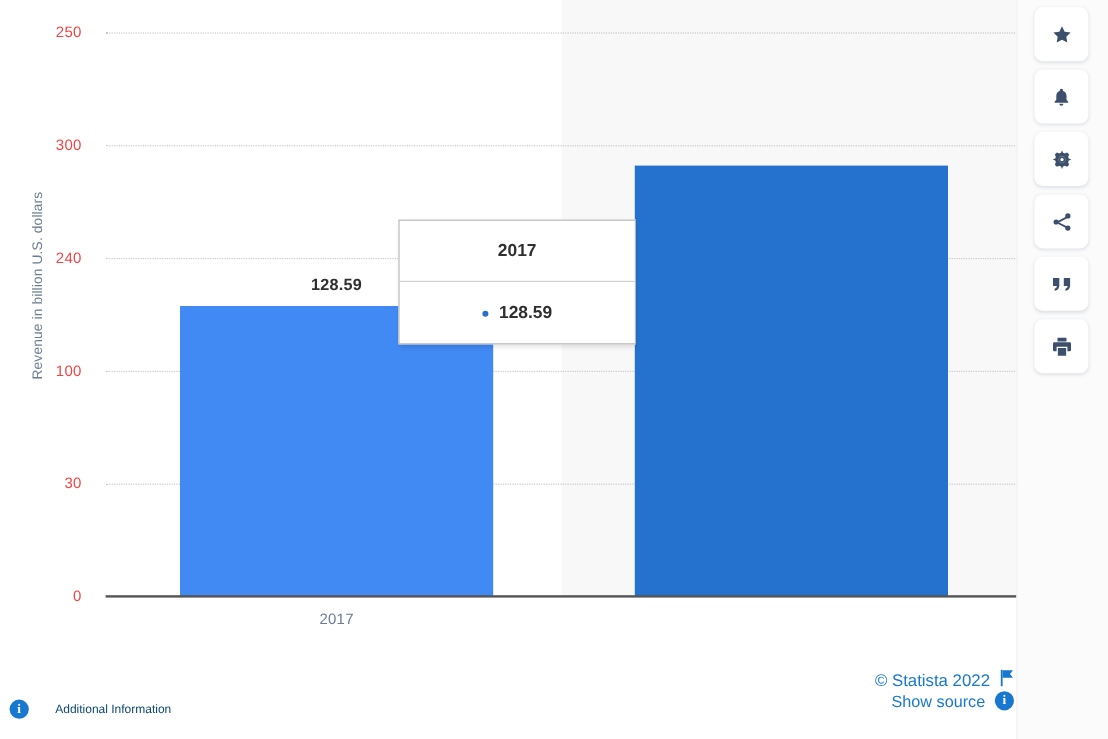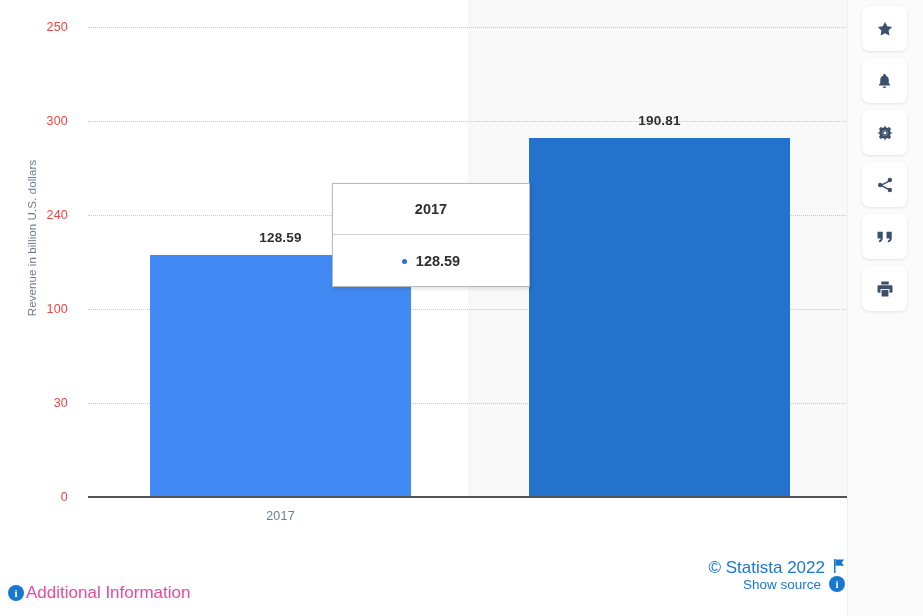--- a/index.html
+++ b/index.html
@@ -189,23 +189,23 @@
   
   #footer-left {
     position: absolute;
     left: 8px;
     top: 583px;
     display: flex;
     align-items: center;
     cursor: pointer;
   }
   #footer-left .lbl {
-    margin-left: 2px;
-    font-size: 17px;
-    color: #ec4899;
+    margin-left: 22px;
+    font-size: 10px;
+    color: #0c4a6e;
   }
   .info-circle {
     width: 16px;
     height: 16px;
     border-radius: 50%;
     background: #1878d0;
     color: #ffffff;
     font-size: 11px;
     font-weight: bold;
     font-family: "Liberation Serif", serif;
@@ -214,21 +214,21 @@
     justify-content: center;
     line-height: 1;
   }
   #copyright-row {
     position: absolute;
     right: 78px;
     top: 558px;
     display: flex;
     align-items: center;
     justify-content: flex-end;
-    font-size: 17px;
+    font-size: 14px;
     color: #1878d0;
     cursor: pointer;
   }
   #copyright-row .flag { margin-left: 8px; display: block; }
   #showsource-row {
     position: absolute;
     right: 78px;
     top: 576px;
     display: flex;
     align-items: flex-end;
@@ -273,21 +273,20 @@
     </div>
 
   <div class="y-axis-title">Revenue in billion U.S. dollars</div>
 
   <div class="bar-holder">
     <div class="bar" id="bar-0" style="height: 241.749px; background: rgb(65, 137, 243); left: 150px; width: 261px;"></div>
     <div class="bar" id="bar-1" style="height: 358.723px; background: rgb(36, 114, 205); left: 529px; width: 261px;"></div>
   </div>
 
   <div class="bar-label" id="lbl-0" style="left: 150px; width: 261px; top: 230.251px;">128.59</div>
-  <div class="bar-label" id="lbl-1" style="left: 529px; width: 261px; top: 113.277px;">190.81</div>
 
   <div class="axis-baseline"></div>
 
   <div class="xtick" style="left:150px;width:261px">2017</div>
 
   <div id="tooltip">
     <div id="tooltip-header">2017</div>
     <div id="tooltip-body">
       <span class="tt-dot"></span>
       <span>128.59</span>

